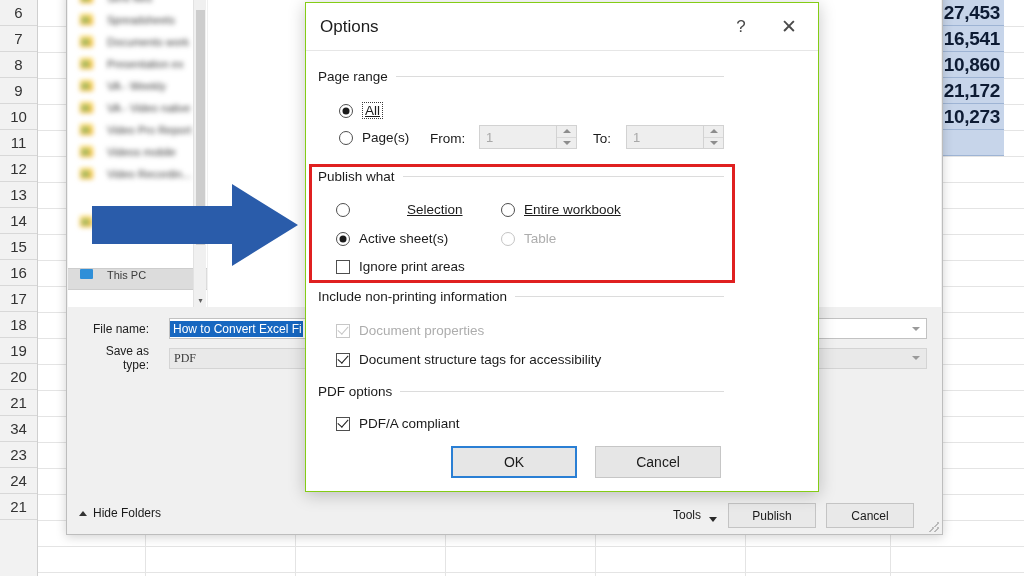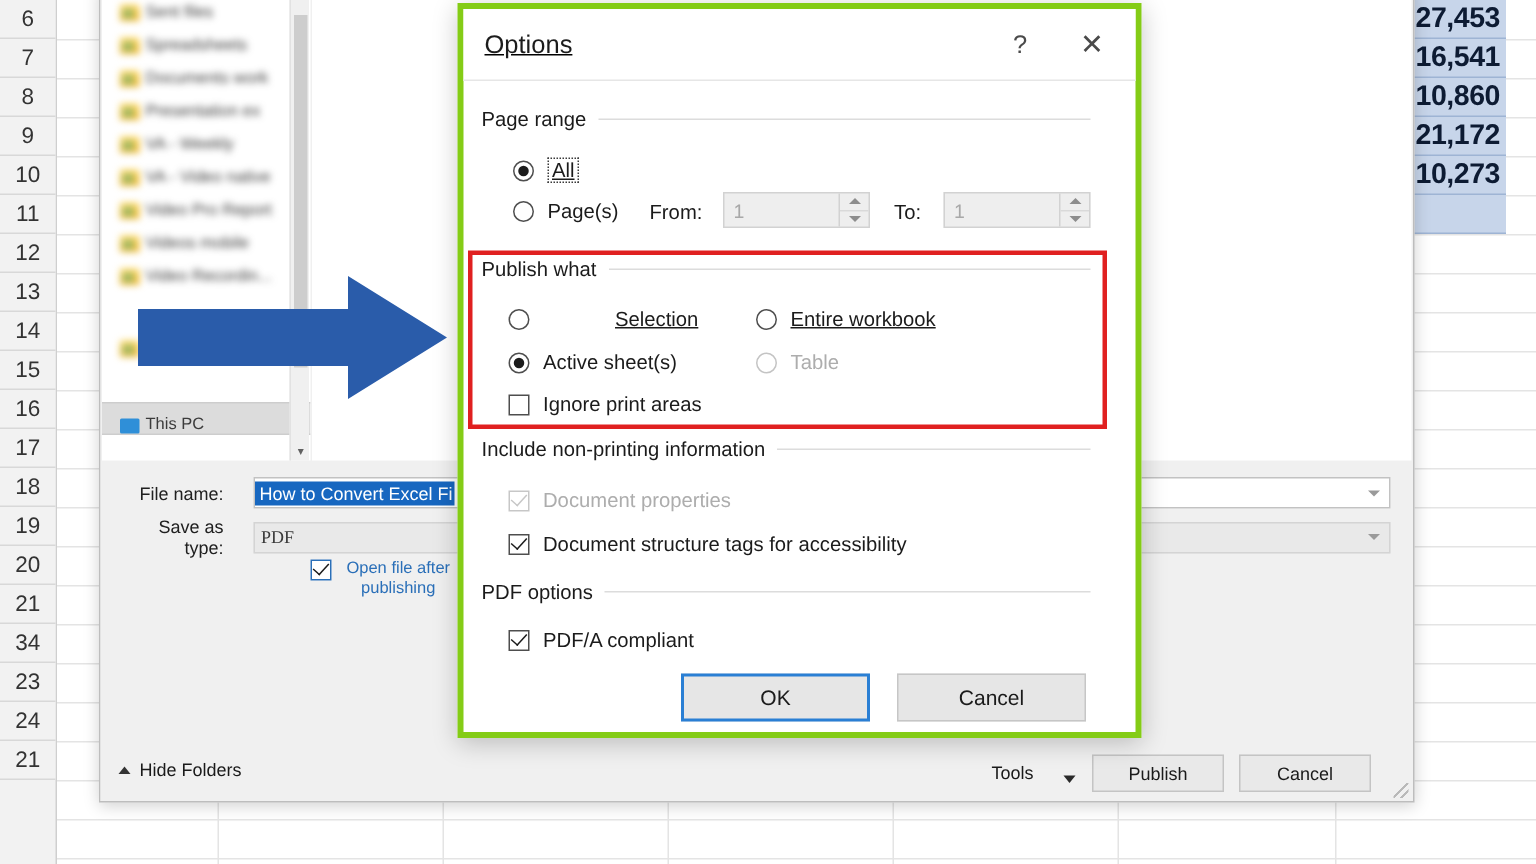--- a/index.html
+++ b/index.html
@@ -90,22 +90,22 @@
   
   .nav-pane {
     position: absolute;
     left: 1px; top: 1px;
     width: 139px; height: 315px;
     background: #ffffff;
     overflow: hidden;
   }
   .nav-item {
     display: flex;
-    align-items: flex-end;
-    gap: 4px;
+    align-items: flex-start;
+    gap: 14px;
     height: 22px;
     padding-left: 12px;
     font-size: 11px;
     color: #3b3b3b;
     white-space: nowrap;
   }
   .nav-item.blurred {
     filter: blur(2.6px);
   }
   .nav-item.selected {
@@ -223,21 +223,21 @@
   }
   .chev-up {
     width: 0; height: 0;
     border-left: 4px solid transparent;
     border-right: 4px solid transparent;
     border-bottom: 5px solid #333;
   }
   .tools-btn {
     position: absolute;
     right: 225px; bottom: 12px;
-    display: flex; align-items: flex-end; gap: 20px;
+    display: flex; align-items: flex-end; gap: 8px;
     font-size: 12px; color: #1a1a1a;
   }
   .tools-btn .tri {
     width: 0; height: 0;
     border-left: 4px solid transparent;
     border-right: 4px solid transparent;
     border-top: 5px solid #2a2a2a;
   }
   .win-btn {
     position: absolute;
@@ -264,26 +264,25 @@
     position: absolute;
     left: 92px; top: 184px;
     width: 206px; height: 82px;
     z-index: 40;
   }
 
   
   #options {
     position: absolute;
     left: 305px; top: 2px;
-    width: 456px; height: 490px;
-    background: #ffffff;
-    border: 4px solid #84cc16;
+    width: 514px; height: 490px;
+    background: #ffffff;
+    border: 1px solid #84cc16;
     box-shadow: 0 3px 16px rgba(0,0,0,.22);
     z-index: 30;
-    text-decoration: underline;
   }
   #options-titlebar {
     height: 48px;
     display: flex;
     align-items: center;
     background: #ffffff;
     border-bottom: 1px solid #e6e6e6;
     position: relative;
   }
   #options-title {
@@ -581,24 +580,20 @@
     </div>
 
     <div class="form-row" style="left:10px; top:353px; width:860px;">
       <span class="form-label">Save as type:</span>
       <span class="fld readonly" style="width:758px;">
         <span class="plain-text">PDF</span>
         <span class="caret-dn"></span>
       </span>
     </div>
 
-    <div class="chk-openfile" style="left:140px; top:382px;">
-      <span class="checkbox checked" style="margin-right:4px; border-color:#2a6fb8;"></span>
-      <span>Open file after publishing</span>
-    </div>
 
     <div class="hide-folders">
       <span class="chev-up"></span>
       <span>Hide Folders</span>
     </div>
 
     <div class="tools-btn">
       <span>Tools</span>
       <span class="tri"></span>
     </div>

